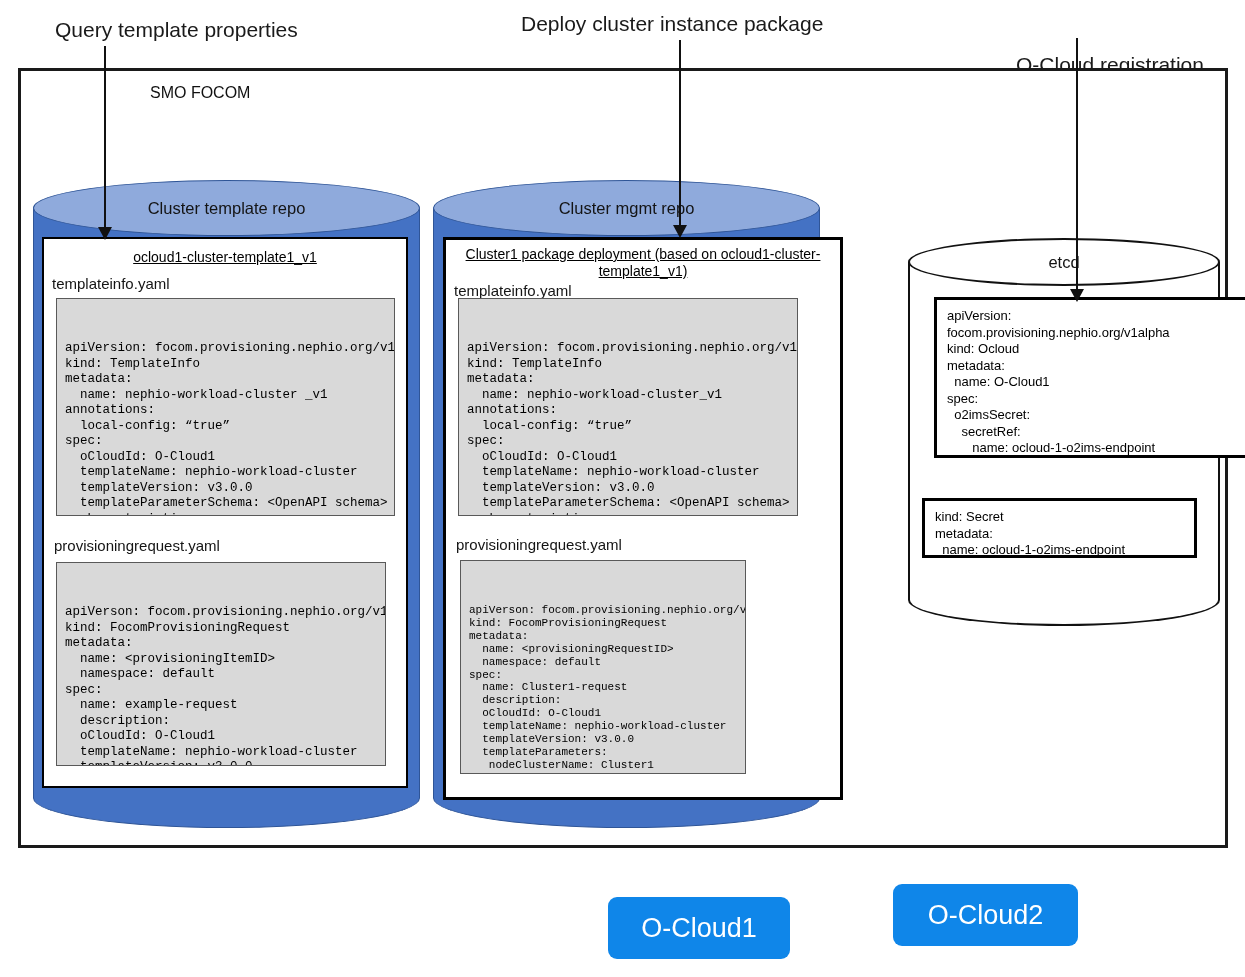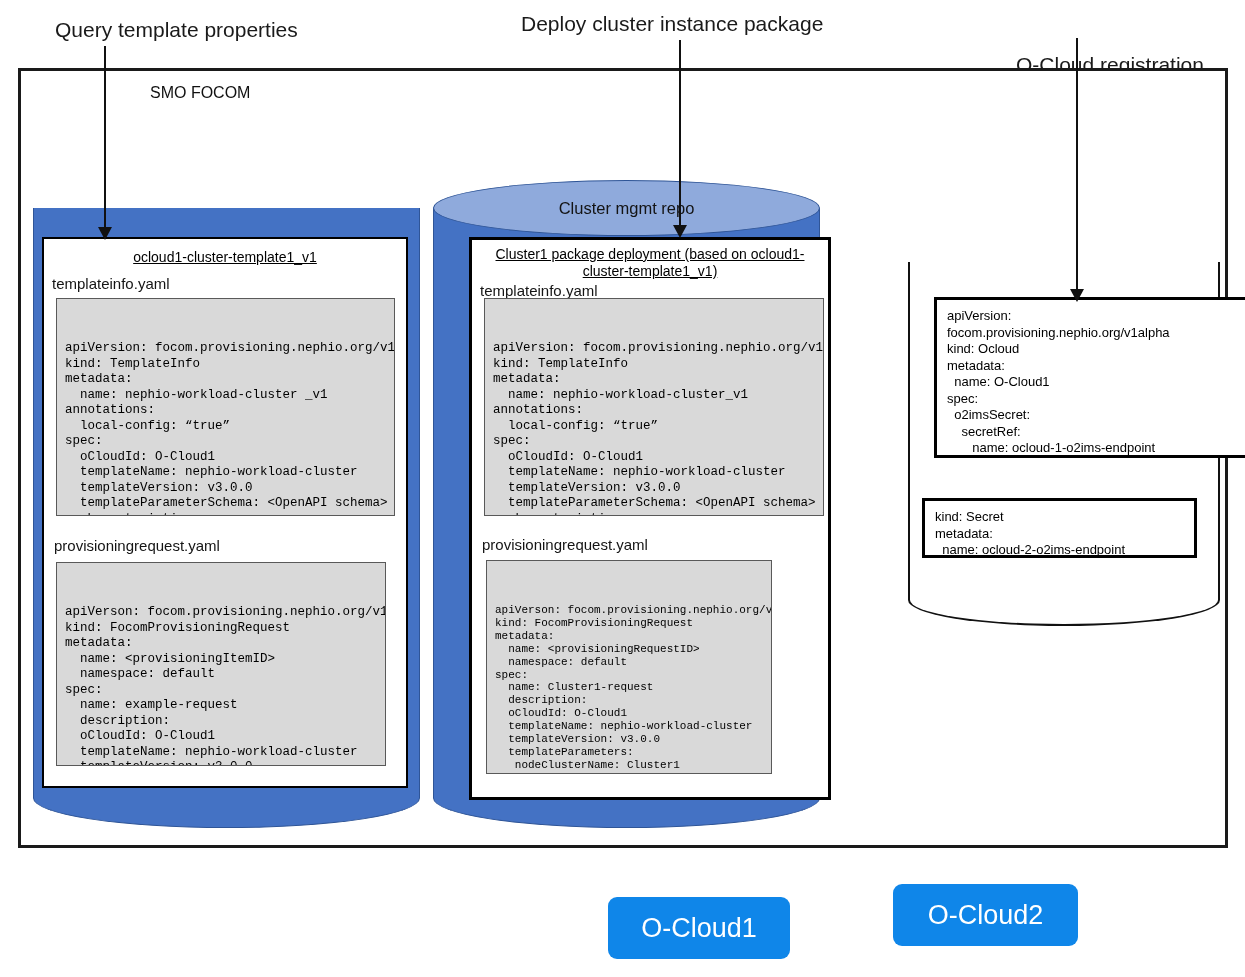--- a/index.html
+++ b/index.html
@@ -58,20 +58,23 @@
 
   <div class="top-label" style="left:55px; top:18px;">Query template properties</div>
   <div class="top-label" style="left:521px; top:12px;">Deploy cluster instance package</div>
   <div class="top-label" style="left:1016px; top:12px;margin-top:41px;">O-Cloud registration</div>
 
   <div class="outer-box"></div>
   <div class="smo-title">SMO FOCOM</div>
 
   <div class="cylinder blue" style="left:33px; top:180px; width:387px; height:648px;">
     <div class="cyl-body"></div>
+    <div class="cyl-top">
+      <span class="cyl-label">Cluster template repo</span>
+    </div>
   </div>
 
   <div class="pkg-box" style="left:42px; top:237px; width:366px; height:551px; border:2px solid #000;">
     <div class="pkg-title" style="top:10px;">ocloud1-cluster-template1_v1</div>
     <div class="file-label" style="left:8px; top:36px;">templateinfo.yaml</div>
     <div class="yaml-box" style="left:12px; top:59px; width:339px; height:218px;">
       <pre class="yaml-md">apiVersion: focom.provisioning.nephio.org/v1alpha
 kind: TemplateInfo
 metadata:
   name: nephio-workload-cluster _v1
@@ -103,21 +106,21 @@
     </div>
   </div>
 
   <div class="cylinder blue" style="left:433px; top:180px; width:387px; height:648px;">
     <div class="cyl-body"></div>
     <div class="cyl-top">
       <span class="cyl-label">Cluster mgmt repo</span>
     </div>
   </div>
 
-  <div class="pkg-box" style="left:469px; top:237px; width:362px; height:563px; border:3px solid #000;padding-left:46px;">
+  <div class="pkg-box" style="left:443px; top:237px; width:400px; height:563px; border:3px solid #000;padding-left:46px;">
     <div class="pkg-title" style="top:6px; padding:0 14px;">Cluster1 package deployment (based on ocloud1-cluster-template1_v1)</div>
     <div class="file-label" style="left:8px; top:42px;">templateinfo.yaml</div>
     <div class="yaml-box" style="left:12px; top:58px; width:340px; height:218px;">
       <pre class="yaml-md">apiVersion: focom.provisioning.nephio.org/v1alpha
 kind: TemplateInfo
 metadata:
   name: nephio-workload-cluster_v1
 annotations:
   local-config: “true”
 spec:
@@ -145,37 +148,40 @@
   templateParameters:
    nodeClusterName: Cluster1
    labels:
    - nephio.org/site-type: edge
    - nephio.org/region: us-west1</pre>
     </div>
   </div>
 
   <div class="cylinder white" style="left:908px; top:238px; width:312px; height:388px;">
     <div class="cyl-body"></div>
+    <div class="cyl-top">
+      <span class="cyl-label">etcd</span>
+    </div>
   </div>
 
   <div class="res-box" style="left:922px; top:297px; width:324px; height:161px;margin-left:12px;">
     <pre>apiVersion:
 focom.provisioning.nephio.org/v1alpha
 kind: Ocloud
 metadata:
   name: O-Cloud1
 spec:
   o2imsSecret:
     secretRef:
        name: ocloud-1-o2ims-endpoint</pre>
   </div>
   <div class="res-box" style="left:922px; top:498px; width:275px; height:60px;">
     <pre>kind: Secret
 metadata:
-  name: ocloud-2-o2ims-endpoint</pre>
+  name: ocloud-1-o2ims-endpoint</pre>
   </div>
 
   <div class="arrow-line" style="left:104px; top:46px; height:182px;"></div>
   <div class="arrow-head" style="left:98px; top:227px;"></div>
 
   <div class="arrow-line" style="left:679px; top:40px; height:186px;"></div>
   <div class="arrow-head" style="left:673px; top:225px;"></div>
 
   <div class="arrow-line" style="left:1076px; top:38px; height:252px;"></div>
   <div class="arrow-head" style="left:1070px; top:289px;"></div>

